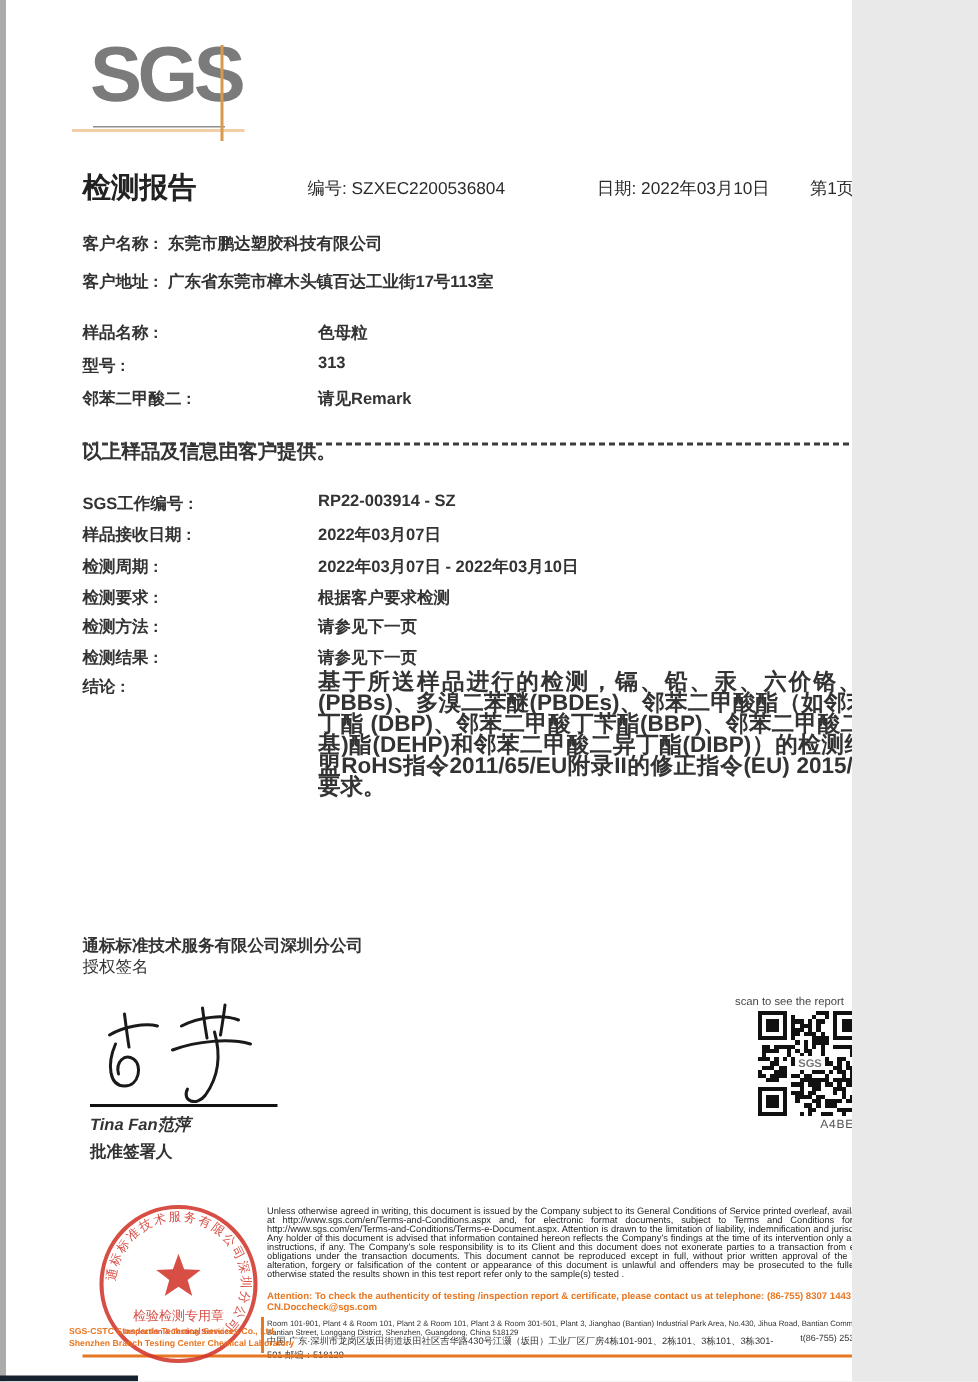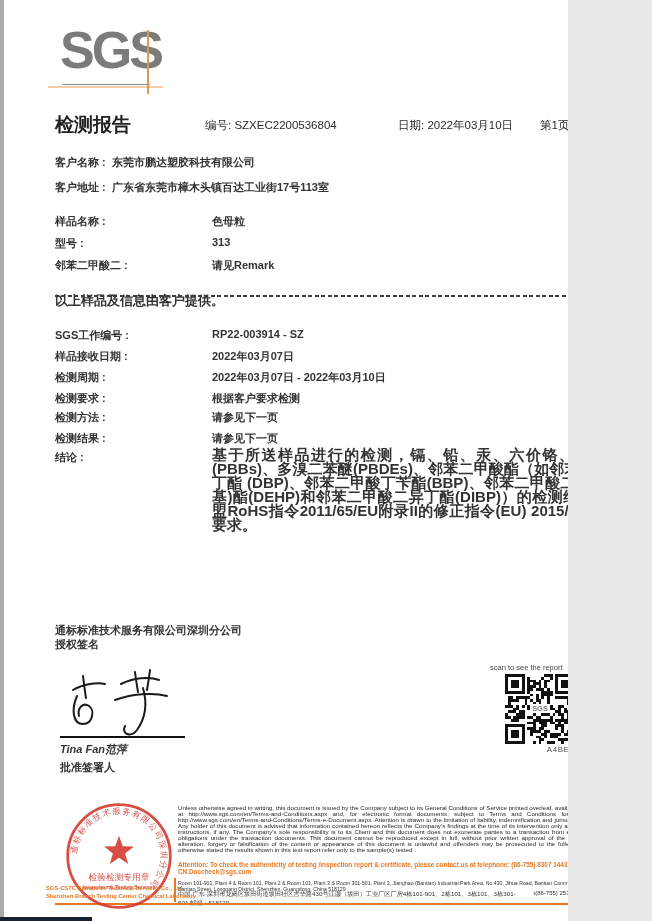--- a/index.html
+++ b/index.html
@@ -31,21 +31,21 @@
 
   .note{left:55px;top:276px;font-size:13px;font-weight:700;color:#333;margin-top:16px;}
   .dashed{left:55px;top:295px;width:545px;height:1.5px;
     background:repeating-linear-gradient(90deg,#3c3c3c 0 4px,transparent 4px 6.5px);}
 
   .conclusion{left:212px;top:448px;width:428px;font-size:15px;font-weight:700;color:#333;
     line-height:14px;text-align:justify;}
 
   
   .sig-company{left:55px;top:623px;font-size:11px;font-weight:700;color:#333;}
-  .sig-auth{left:55px;top:637px;font-size:11px;font-weight:700;color:#333;}
+  .sig-auth{left:55px;top:637px;font-size:11px;font-weight:400;color:#333;}
   .sig-svg{left:55px;top:668px;}
   .sig-underline{left:60px;top:736px;width:125px;height:1.8px;background:#111;}
   .sig-name{left:60px;top:742px;font-size:11px;font-weight:700;color:#333;font-style:italic;}
   .sig-title{left:60px;top:760px;font-size:11px;font-weight:700;color:#333;}
 
   
   .qr-caption{left:490px;top:663px;width:100px;text-align:left;font-size:7.5px;color:#444;}
   .qr-box{left:505px;top:674px;width:70px;height:70px;}
   .qr-code-text{left:490px;top:745px;width:100px;text-align:right;font-size:8px;color:#555;letter-spacing:.5px;}
 

